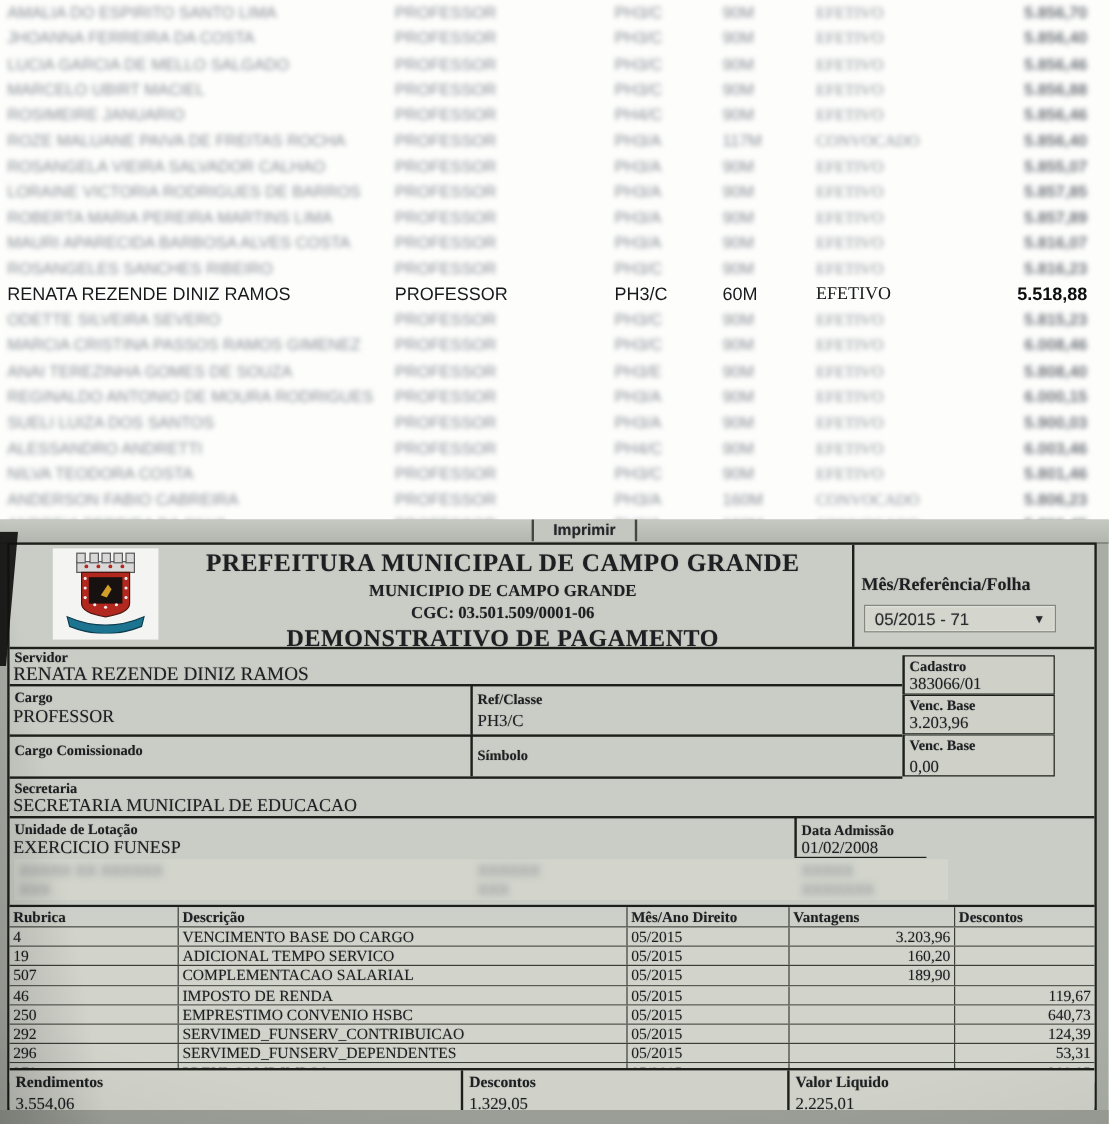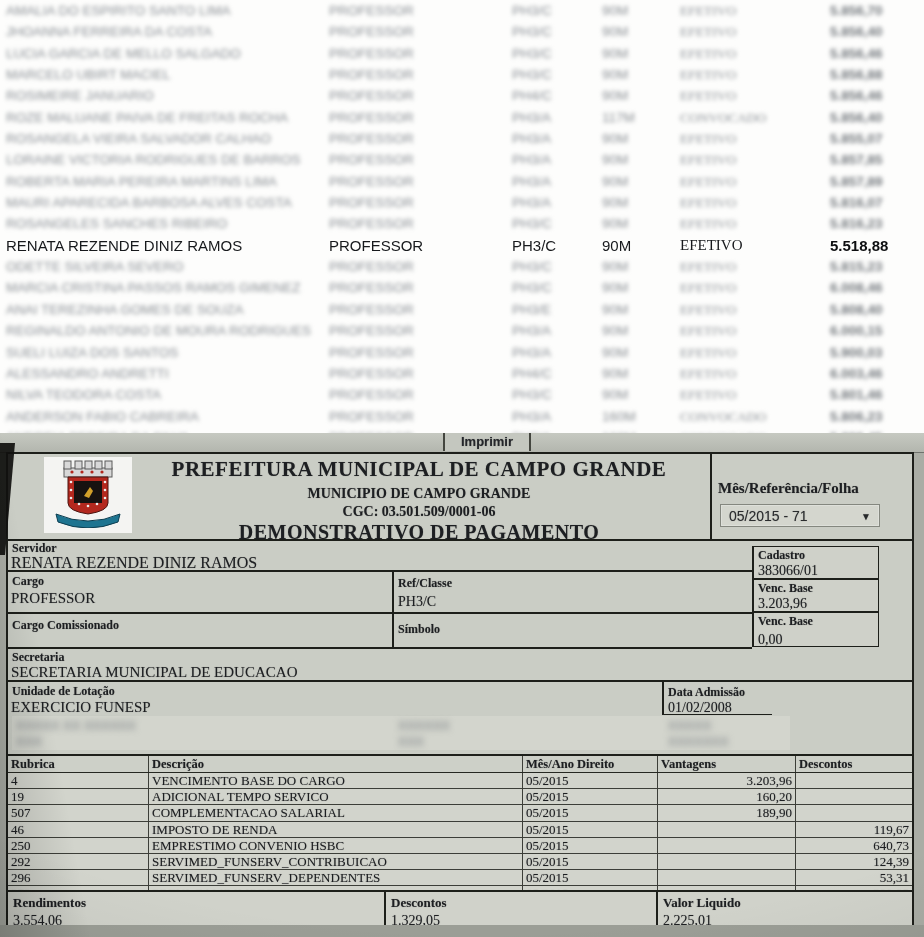--- a/index.html
+++ b/index.html
@@ -10,21 +10,21 @@
   .roster{position:absolute;top:0;left:0;width:924px;height:433px;background:#fdfdfc;}
   .r-row{display:flex;align-items:center;height:21.35px;line-height:21.35px;
          font-size:13.5px;color:#8a8f94;white-space:nowrap;}
   .r-row.blurred{filter:blur(2.3px);}
   .r-row.highlight{filter:none;color:#17191c;font-size:15px;}
   .c-name{width:323px;padding-left:6px;overflow:hidden;}
   .c-role{width:183px;}
   .c-class{width:90px;}
   .c-hours{width:78px;}
   .c-status{width:150px;font-family:Liberation Serif, serif;}
-  .c-amount{flex:1;padding-right:18px;font-weight:700;color:#74797e;}
+  .c-amount{flex:1;text-align:right;padding-right:18px;font-weight:700;color:#74797e;}
   .r-row.highlight .c-amount{color:#0d0e10;}
 
   
   .overlay{position:absolute;top:433px;left:0;width:924px;height:504px;background:#aaada5;}
   .overlay::after{content:'';position:absolute;inset:0;pointer-events:none;z-index:9;
     background:
       radial-gradient(135% 125% at 52% 30%, rgba(0,0,0,0) 55%, rgba(0,0,0,0.10) 85%, rgba(0,0,0,0.26) 100%),
       linear-gradient(80deg, rgba(0,0,0,0.18), rgba(0,0,0,0) 9%);}
   .wedge{position:absolute;left:0;top:10px;width:15px;height:112px;background:#10100e;
          clip-path:polygon(0 0,15px 0,5px 100%,0 100%);z-index:8;opacity:.92;}
@@ -201,21 +201,21 @@
           <span class="c-hours">90M</span>
           <span class="c-status">EFETIVO</span>
           <span class="c-amount">5.816,23</span>
         </div>
       </div>
 
     <div class="r-row highlight">
       <span class="c-name">RENATA REZENDE DINIZ RAMOS</span>
       <span class="c-role">PROFESSOR</span>
       <span class="c-class">PH3/C</span>
-      <span class="c-hours">90M</span>
+      <span class="c-hours">60M</span>
       <span class="c-status">EFETIVO</span>
       <span class="c-amount">5.518,88</span>
     </div>
 
     <div>
 
         <div class="r-row blurred">
           <span class="c-name">ODETTE SILVEIRA SEVERO</span>
           <span class="c-role">PROFESSOR</span>
           <span class="c-class">PH3/C</span>

